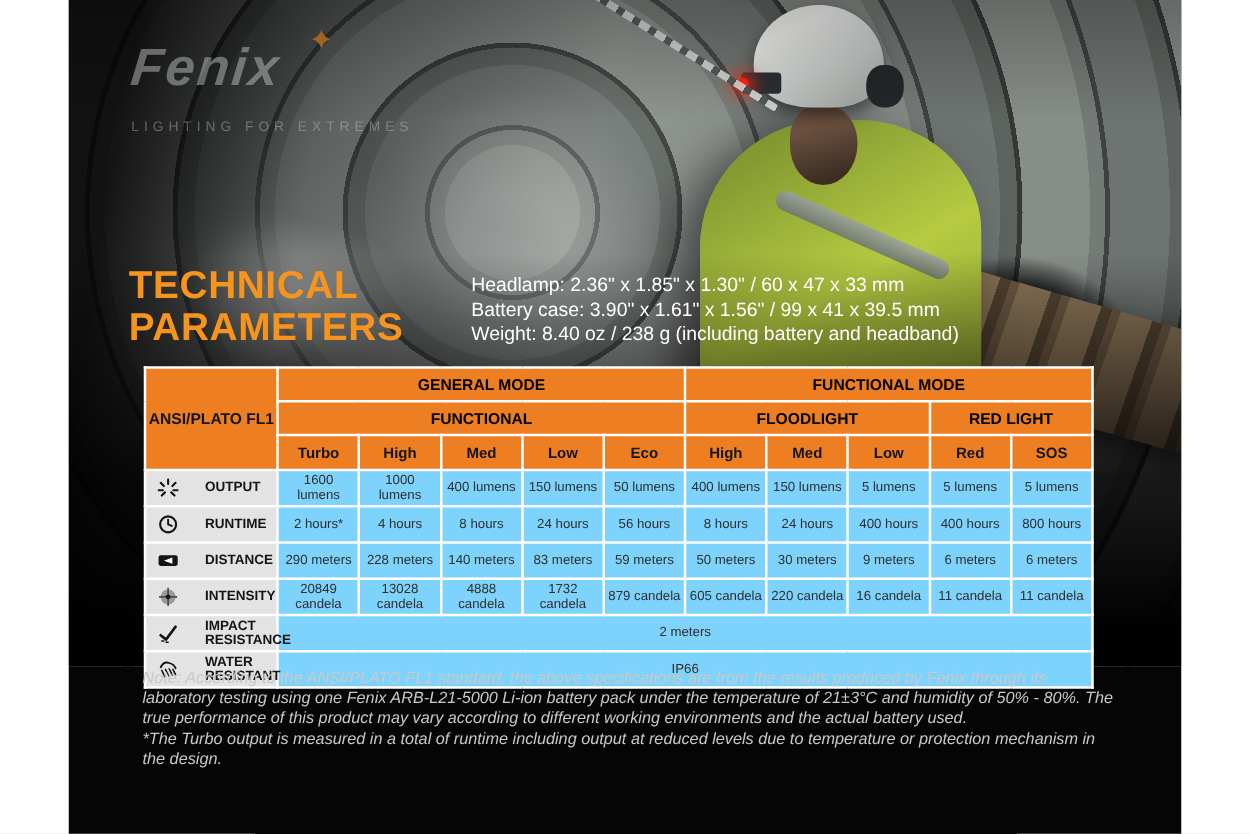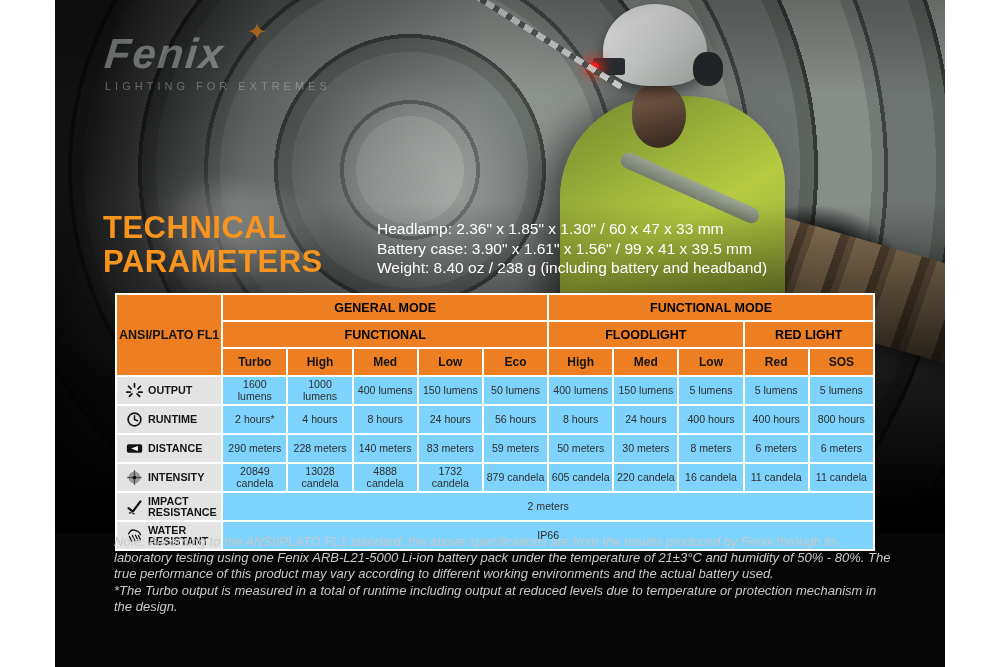--- a/index.html
+++ b/index.html
@@ -40,35 +40,35 @@
     border-radius:52% 52% 40% 46% / 60% 60% 36% 40%;box-shadow:0 6px 14px rgba(0,0,0,.5);}
   .ear-muff{position:absolute;left:638px;top:52px;width:30px;height:34px;background:#23272a;border-radius:45%;}
   .headlamp-body{position:absolute;left:538px;top:58px;width:32px;height:17px;background:#2b2f33;border-radius:3px;}
   .headlamp-red{position:absolute;left:534px;top:62px;width:10px;height:10px;border-radius:50%;background:#ff2419;
     box-shadow:0 0 12px 5px rgba(255,45,25,.75);}
 
   
   .logo{position:absolute;left:50px;top:30px;color:rgba(205,210,208,.45);}
   .logo .word{font-size:42px;font-weight:bold;font-style:italic;letter-spacing:2px;transform:skewX(-6deg);}
   .logo .star{position:absolute;left:142px;top:-12px;color:#b06a1e;font-size:24px;font-style:normal;opacity:.9;}
-  .logo .tagline{font-size:11px;letter-spacing:4px;margin-top:2px;color:rgba(200,205,203,.40);}
+  .logo .tagline{font-size:11px;letter-spacing:4px;margin-top:18px;color:rgba(200,205,203,.40);}
 
   
   .title{position:absolute;left:48px;top:211px;color:#f7941d;font-size:31px;font-weight:800;line-height:34px;letter-spacing:.5px;}
   .specs{position:absolute;left:322px;top:219px;color:#ffffff;font-size:15.5px;line-height:19.5px;}
 
   
   table.spec{position:absolute;left:60px;top:293px;border-collapse:collapse;table-layout:fixed;width:760px;}
   table.spec td{border:2px solid #ffffff;text-align:center;vertical-align:middle;padding:1px 2px;}
   td.hdr{background:#ee7e22;color:#000000;font-weight:bold;font-size:12.5px;height:23px;}
   td.lvl{background:#ee7e22;color:#141414;font-weight:bold;font-size:12px;height:24px;margin-top:32px;}
   td.corner{background:#ee7e22;color:#141414;font-weight:bold;font-size:12.5px;}
   td.val{background:#7dd3fc;color:#2e2e2e;font-size:10.6px;line-height:11.5px;height:25px;}
   td.rowlabel{background:#e3e3e3;padding:0;}
-  .lbl{display:flex;align-items:center;gap:5px;padding-left:7px;text-align:left;}
+  .lbl{display:flex;align-items:center;gap:21px;padding-left:7px;text-align:left;}
   .lbl span.txt{color:#141414;font-weight:bold;font-size:10.8px;line-height:11px;}
   .icon{width:17px;height:17px;flex:0 0 17px;display:inline-block;}
 
   
   .notes{position:absolute;left:59px;top:534px;width:778px;color:#c9c9c9;font-size:13px;line-height:16.2px;}
   .notes p{margin:0;font-style:italic;}
 </style>
 </head>
 <body>
 
@@ -205,21 +205,21 @@
           <span class="txt">DISTANCE</span>
         </div>
       </td>
       <td class="val">290 meters</td>
       <td class="val">228 meters</td>
       <td class="val">140 meters</td>
       <td class="val">83 meters</td>
       <td class="val">59 meters</td>
       <td class="val">50 meters</td>
       <td class="val">30 meters</td>
-      <td class="val">8 meters</td>
+      <td class="val">9 meters</td>
       <td class="val">6 meters</td>
       <td class="val">6 meters</td>
     </tr>
 
     <tr>
       <td class="rowlabel">
         <div class="lbl">
           <svg class="icon" viewBox="0 0 20 20">
             <circle cx="10" cy="10" r="7" fill="#9a9a9a"></circle>
             <g stroke="#4c4c4c" stroke-width="1.6">

